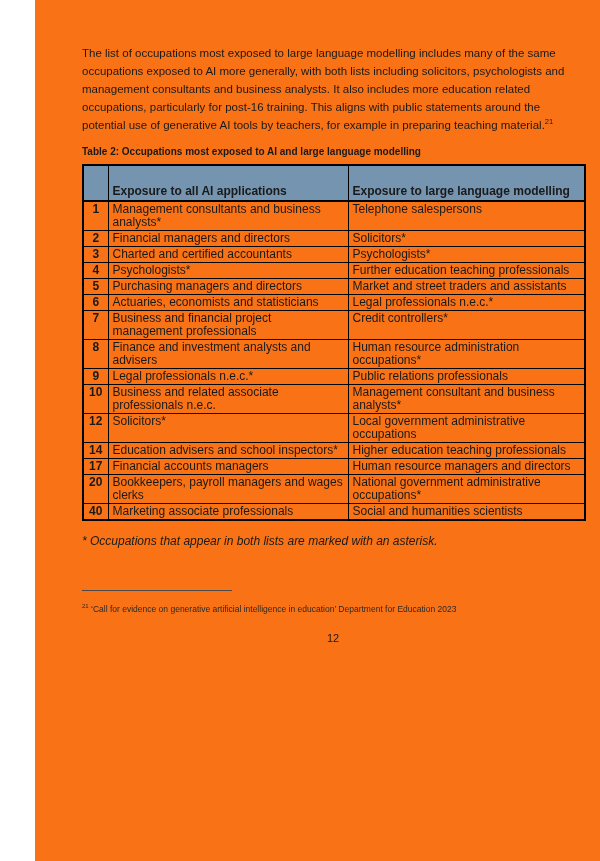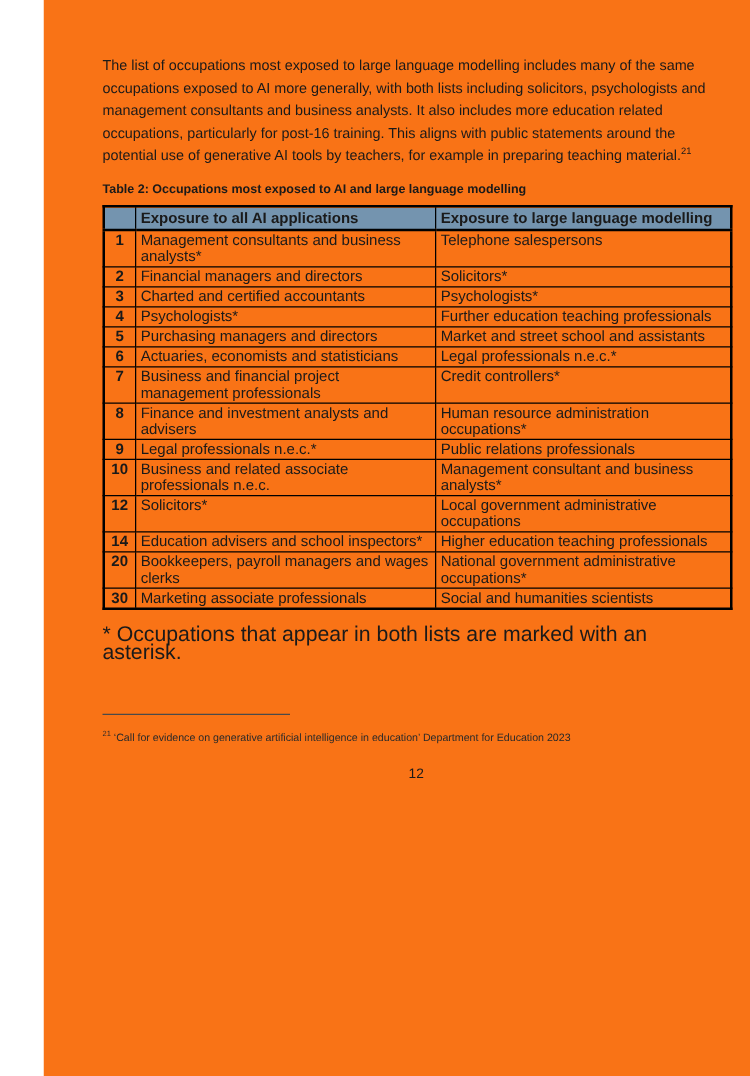--- a/index.html
+++ b/index.html
@@ -21,25 +21,25 @@
   }
   table.occ th, table.occ td {
     border: 1px solid var(--border-color);
     vertical-align: top; text-align: left;
     font-size: 12px; line-height: 13px;
     padding: 1px 4px;
     overflow: hidden;
   }
   table.occ th {
     background: var(--header-bg);
-    font-weight: bold; line-height: 14px; padding-top: 1px; padding-bottom: 2px;
+    font-weight: bold; line-height: 14px; padding-top: 18px; padding-bottom: 2px;
     border-bottom-width: 2px;
   }
   table.occ .num { text-align: center; font-weight: bold; padding-left: 1px; padding-right: 1px; }
-  .note { margin: 13px 0 0 0; font-size: 17px; line-height: 14px; }
+  .note { margin: 13px 0 0 0; font-size: 12px; line-height: 14px; font-style: italic; }
   .footnote-sep { margin-top: 42px; width: 150px; height: 0; border-top: 1px solid #4a4a4a; }
   .footnote { margin: 13px 0 0 0; font-size: 8.5px; line-height: 11px; color: #2a2a2a; }
   .footnote sup { font-size: 6px; line-height: 0; }
   .pageno { margin-top: 17px; text-align: center; font-size: 11px; }
 </style>
 </head>
 <body>
 
 <div class="page">
 
@@ -82,21 +82,21 @@
 
         <tr>
           <td class="num">4</td>
           <td>Psychologists*</td>
           <td>Further education teaching professionals</td>
         </tr>
 
         <tr>
           <td class="num">5</td>
           <td>Purchasing managers and directors</td>
-          <td>Market and street school and assistants</td>
+          <td>Market and street traders and assistants</td>
         </tr>
 
         <tr>
           <td class="num">6</td>
           <td>Actuaries, economists and statisticians</td>
           <td>Legal professionals n.e.c.*</td>
         </tr>
 
         <tr>
           <td class="num">7</td>
@@ -131,30 +131,35 @@
 
 
         <tr>
           <td class="num">14</td>
           <td>Education advisers and school inspectors*</td>
           <td>Higher education teaching professionals</td>
         </tr>
 
 
 
+        <tr>
+          <td class="num">17</td>
+          <td>Financial accounts managers</td>
+          <td>Human resource managers and directors</td>
+        </tr>
 
         <tr>
           <td class="num">20</td>
           <td>Bookkeepers, payroll managers and wages clerks</td>
           <td>National government administrative occupations*</td>
         </tr>
 
 
         <tr>
-          <td class="num">30</td>
+          <td class="num">40</td>
           <td>Marketing associate professionals</td>
           <td>Social and humanities scientists</td>
         </tr>
       </tbody>
   </table>
 
   <p class="note">* Occupations that appear in both lists are marked with an asterisk.</p>
 
   <div class="footnote-sep"></div>
 

